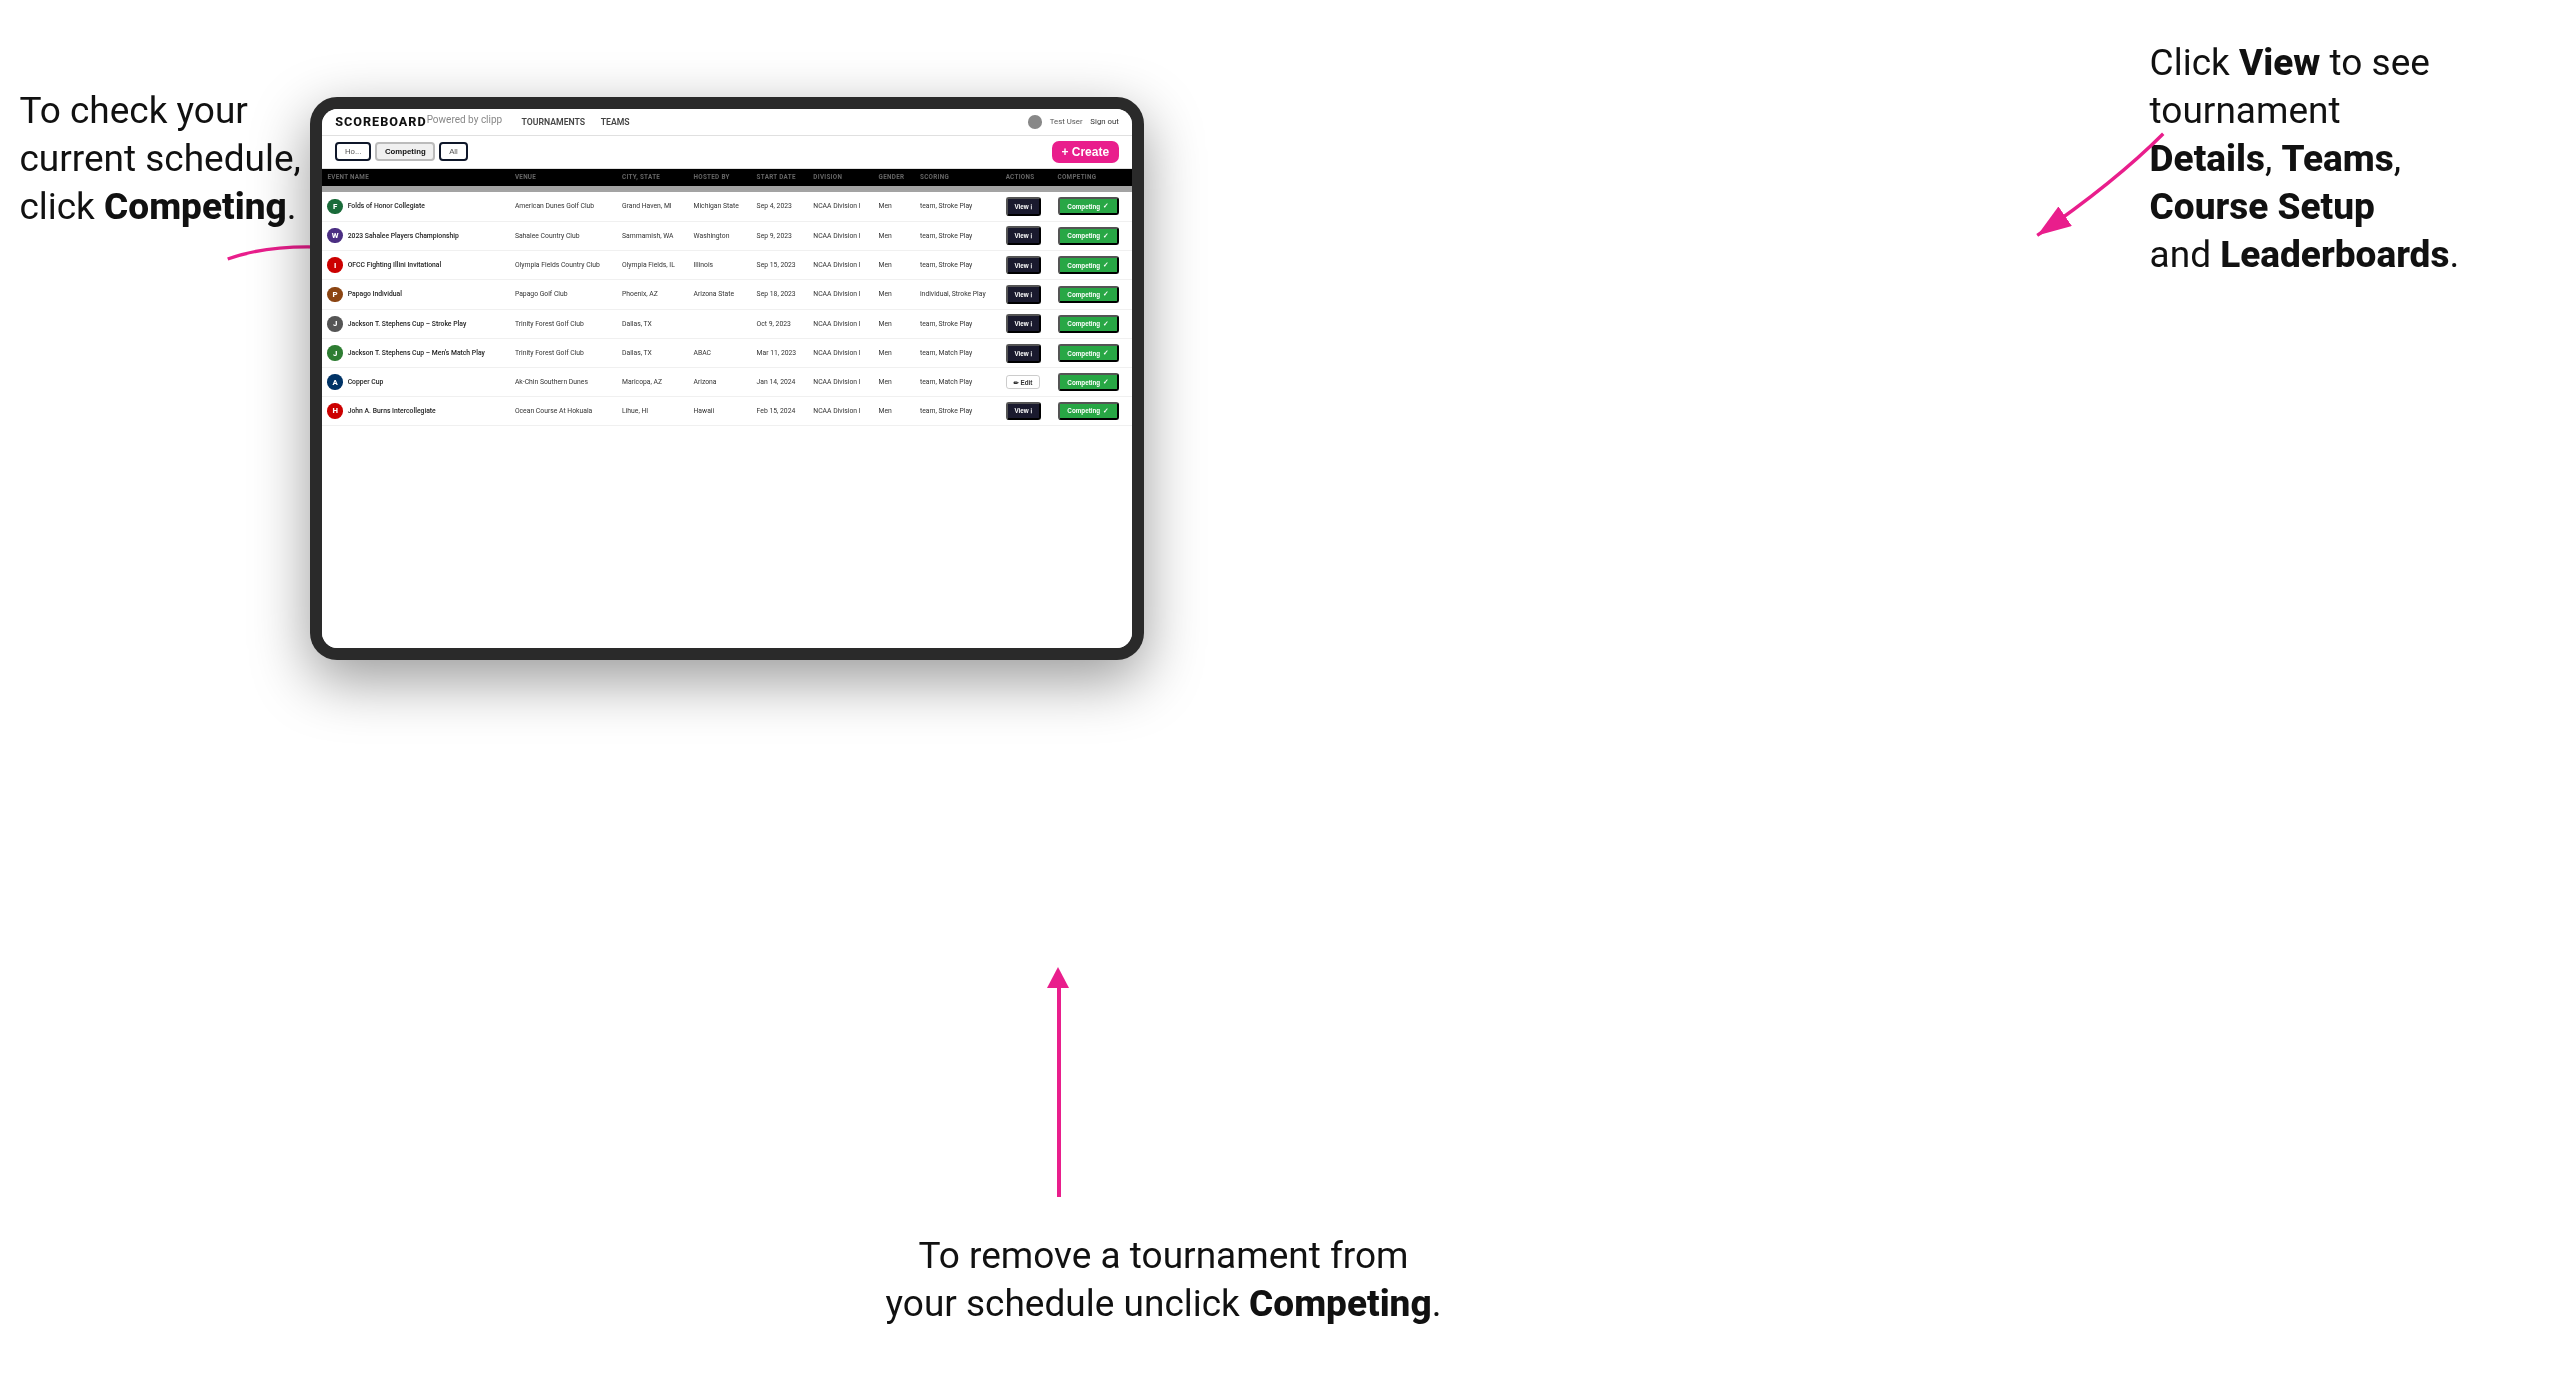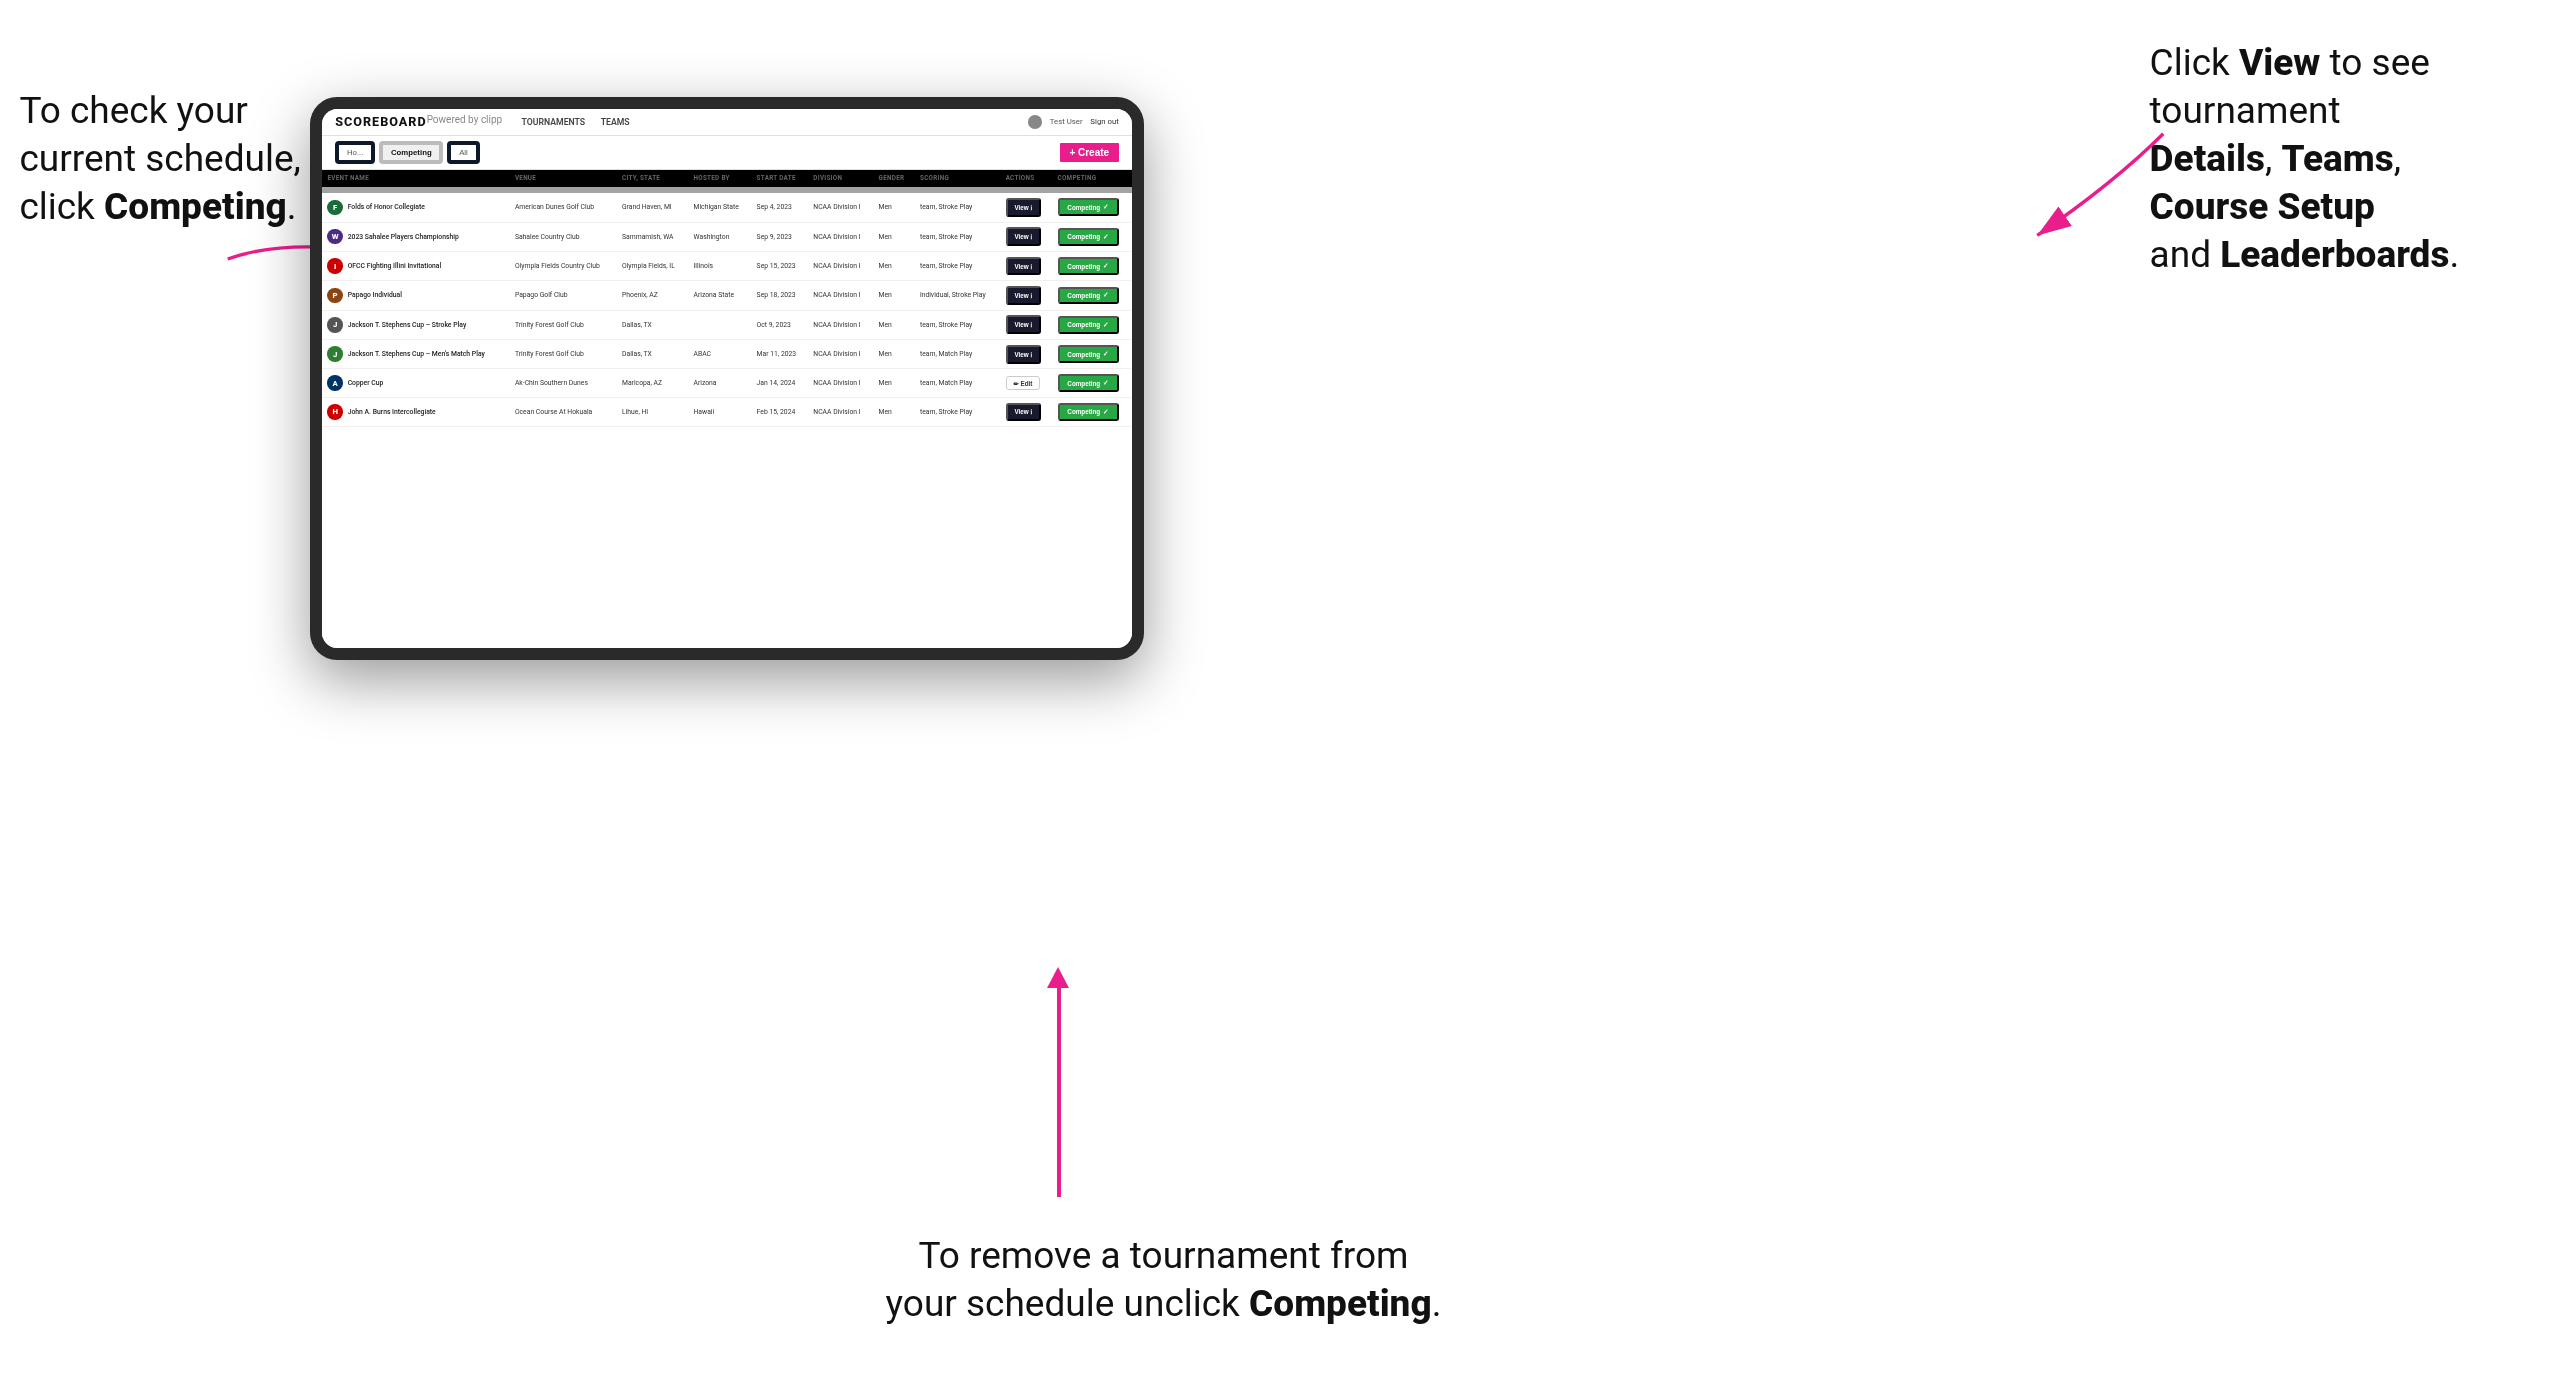--- a/index.html
+++ b/index.html
@@ -122,38 +122,38 @@
       flex-shrink: 0;
     }
     .filter-tabs {
       display: flex;
       gap: 3.9px;
     }
     .filter-tab {
       font-size: 7.8px;
       padding: 2.9px 7.8px;
       border-radius: 3.9px;
-      border: 4px solid #0f172a;
+      border: 2px solid #0f172a;
       cursor: pointer;
       background: #fff;
       color: #555;
     }
     .filter-tab.active {
       background: #f0f0f0;
       color: #111;
       font-weight: 600;
       border-color: #bbb;
     }
     .create-btn {
       background: #e91e8c;
       color: #fff;
-      font-size: 10px;
+      font-size: 12px;
       font-weight: 700;
       padding: 3.9px 9.7px;
-      border-radius: 1px;
+      border-radius: 7px;
       cursor: pointer;
       border: none;
     }
 
     
     .table-container {
       flex: 1;
       overflow: hidden;
       background: #fff;
     }

